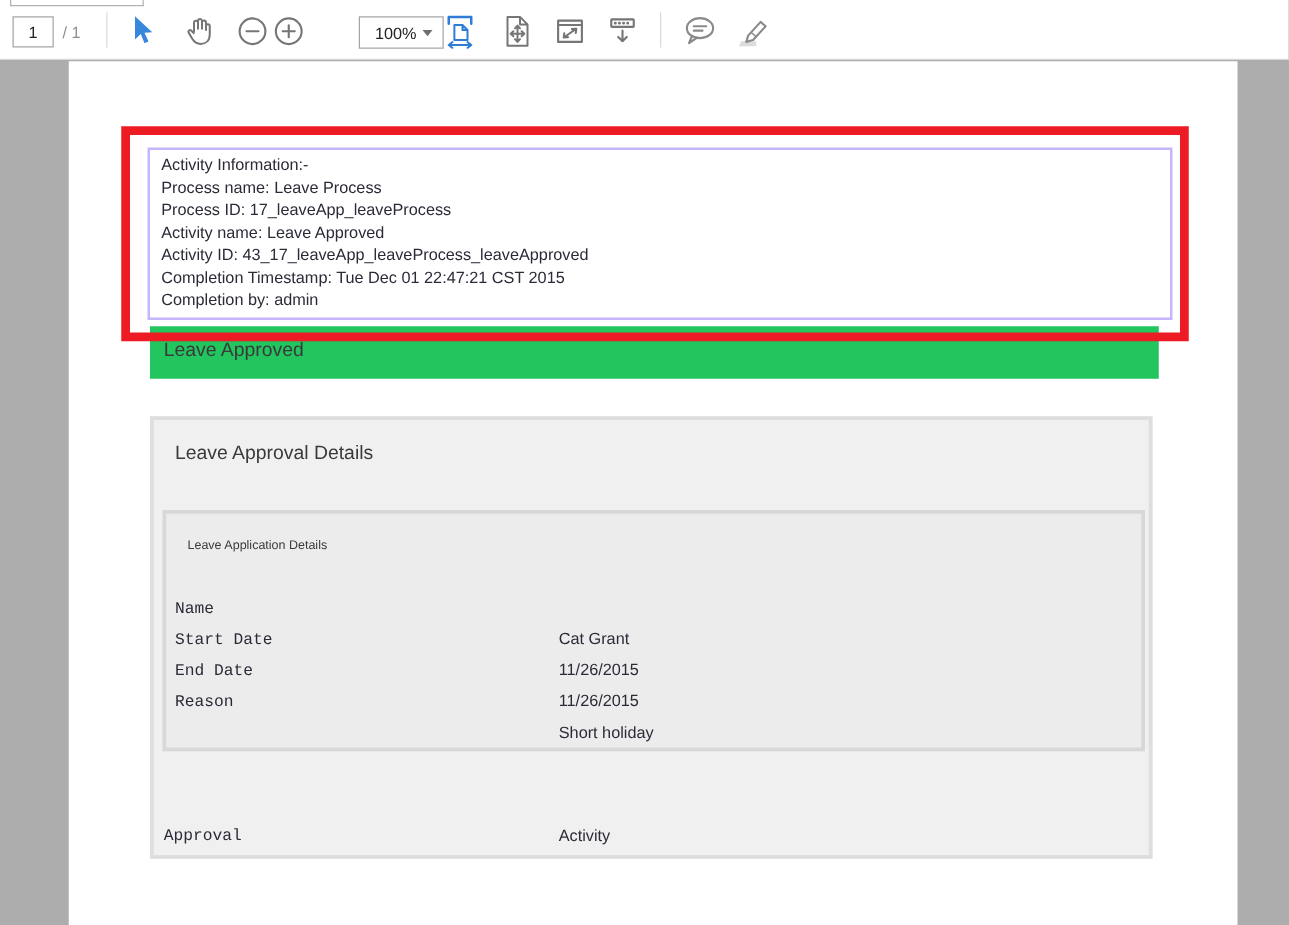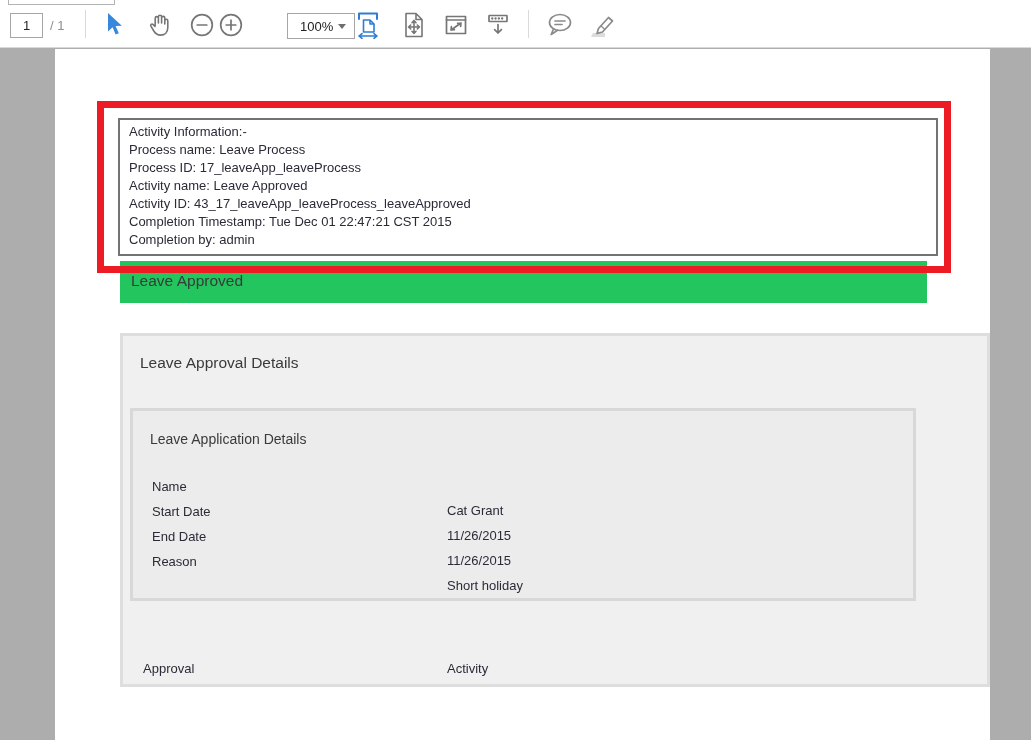--- a/index.html
+++ b/index.html
@@ -34,40 +34,40 @@
   
   .canvas { position:absolute; top:49px; left:0; width:1031px; height:691px; background:#adadad; }
   .page { position:absolute; left:55px; top:0; width:935px; height:691px; background:#ffffff; }
 
   
   .red-box { position:absolute; left:42px; top:52px; width:854px; height:172px;
              border:7px solid #ec1b24; z-index:5; }
 
   
   .info-box { position:absolute; left:63px; top:69px; width:820px; height:138px;
-              border:2px solid #737373; background:#fff; padding:3px 0 0 9px;
+              border:2px solid #c4b5fd; background:#fff; padding:3px 0 0 9px;
               font-size:13px; line-height:18px; color:#2b2b38; }
 
   
   .section-bar { position:absolute; left:65px; top:212px; width:807px; height:42px;
                  background:#22c55e; }
   .section-bar .t { position:absolute; left:11px; top:11px; font-size:15.5px; color:#3a3a3a; }
 
   
-  .outer-panel { position:absolute; left:65px; top:284px; width:870px; height:354px;
+  .outer-panel { position:absolute; left:65px; top:284px; width:802px; height:354px;
                  background:#f0f0f0; border:3px solid #dedede; }
   .outer-panel .title { position:absolute; left:17px; top:18px; font-size:15.5px; color:#3a3a3a; }
 
   
   .inner-panel { position:absolute; left:7px; top:72px; width:786px; height:193px;
                  background:#ececec; border:3px solid #d8d8d8; }
-  .inner-panel .title { position:absolute; left:17px; top:20px; font-size:14px; color:#3a3a3a; }
+  .inner-panel .title { position:absolute; left:17px; top:20px; font-size:10px; color:#3a3a3a; }
 
   .frow { position:absolute; height:16px; font-size:13px; color:#2b2b38; }
-  .frow .lab { position:absolute; left:12px; white-space:nowrap; }
+  .frow .lab { position:absolute; left:0; white-space:nowrap;font-family:Liberation Mono, monospace; }
   .frow .val { position:absolute; white-space:nowrap; }
   .inner-panel .frow { left:7px; width:770px; }
   .inner-panel .frow .val { left:307px;margin-top:24px; }
   .r0 { top:68px; } .r1 { top:93px; } .r2 { top:117.5px; } .r3 { top:142.5px; }
   .outer-panel > .frow { left:8px; width:780px;margin-top:47px; }
   .outer-panel > .frow .val { left:316px; }
   .ra { top:278px; } .rb { top:303px; }
 
   svg.ic { display:block; }
 </style>

